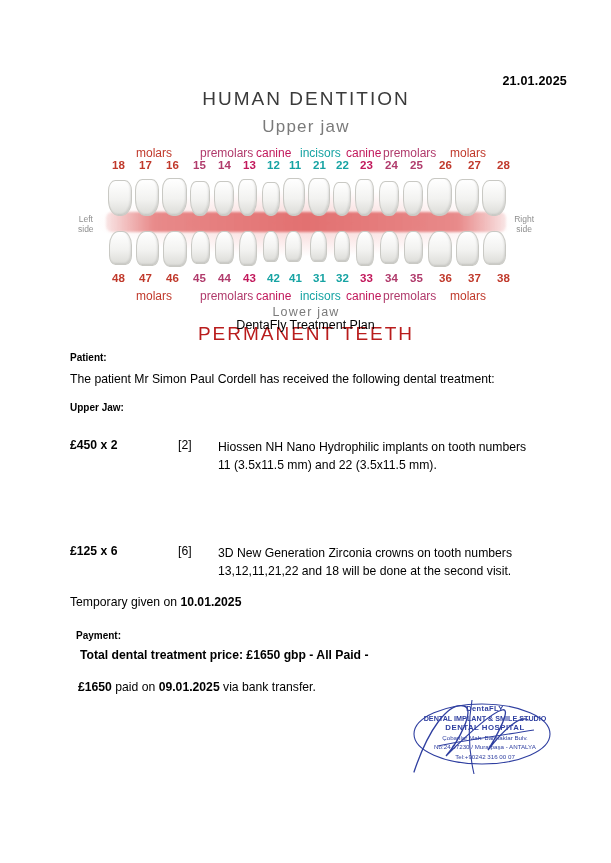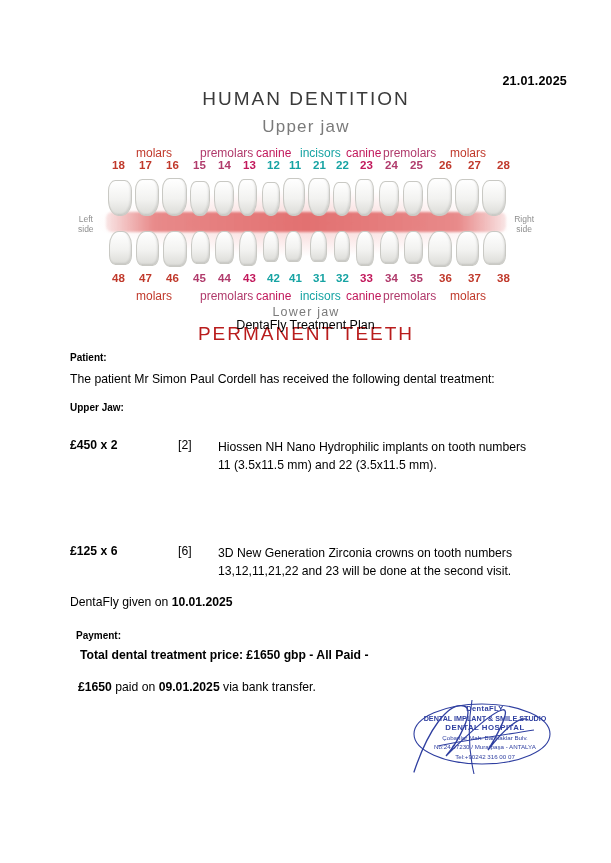--- a/index.html
+++ b/index.html
@@ -329,25 +329,25 @@
   <div class="desc" style="left:218px; top:438px; width:320px;">
     <span>Hiossen NH Nano Hydrophilic implants on tooth numbers</span><br>
     <span>11 (3.5x11.5 mm) and 22 (3.5x11.5 mm).</span>
   </div>
 
 
   <div class="amount" style="left:70px; top:544px;">£125 x 6</div>
   <div class="qty" style="left:178px; top:544px;">[6]</div>
   <div class="desc" style="left:218px; top:544px; width:320px;">
     <span>3D New Generation Zirconia crowns on tooth numbers</span><br>
-    <span>13,12,11,21,22 and 23 will be done at the second visit.</span>
+    <span>13,12,11,21,22 and 18 will be done at the second visit.</span>
   </div>
 
   <div class="para" style="left:70px; top:594px;">
-    <span>DentaFly given on </span><span class="b">10.01.2025</span>
+    <span>Temporary given on </span><span class="b">10.01.2025</span>
   </div>
 
   <div class="sec-head" style="left:76px; top:630px;">Payment:</div>
   <div class="amount" style="left:80px; top:648px;">Total dental treatment price: £1650 gbp - All Paid -</div>
 
   <div class="para" style="left:78px; top:679px;">
     <span class="b">£1650</span><span> paid on </span><span class="b">09.01.2025</span><span> via bank transfer.</span>
   </div>
 
   <div class="stamp">

